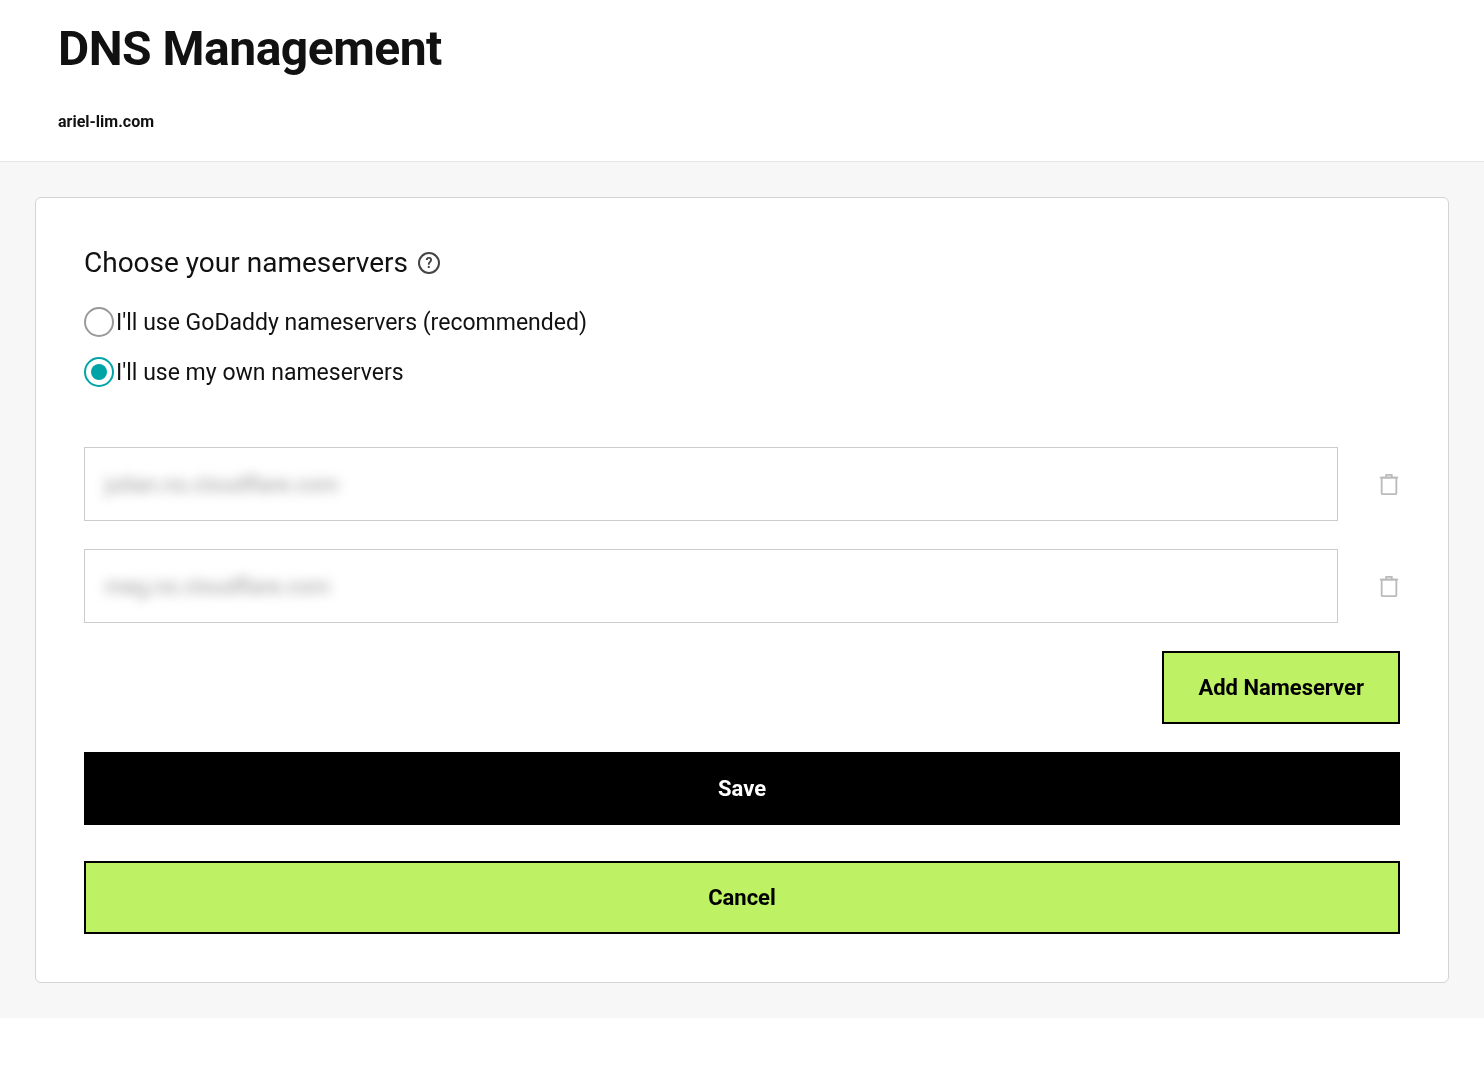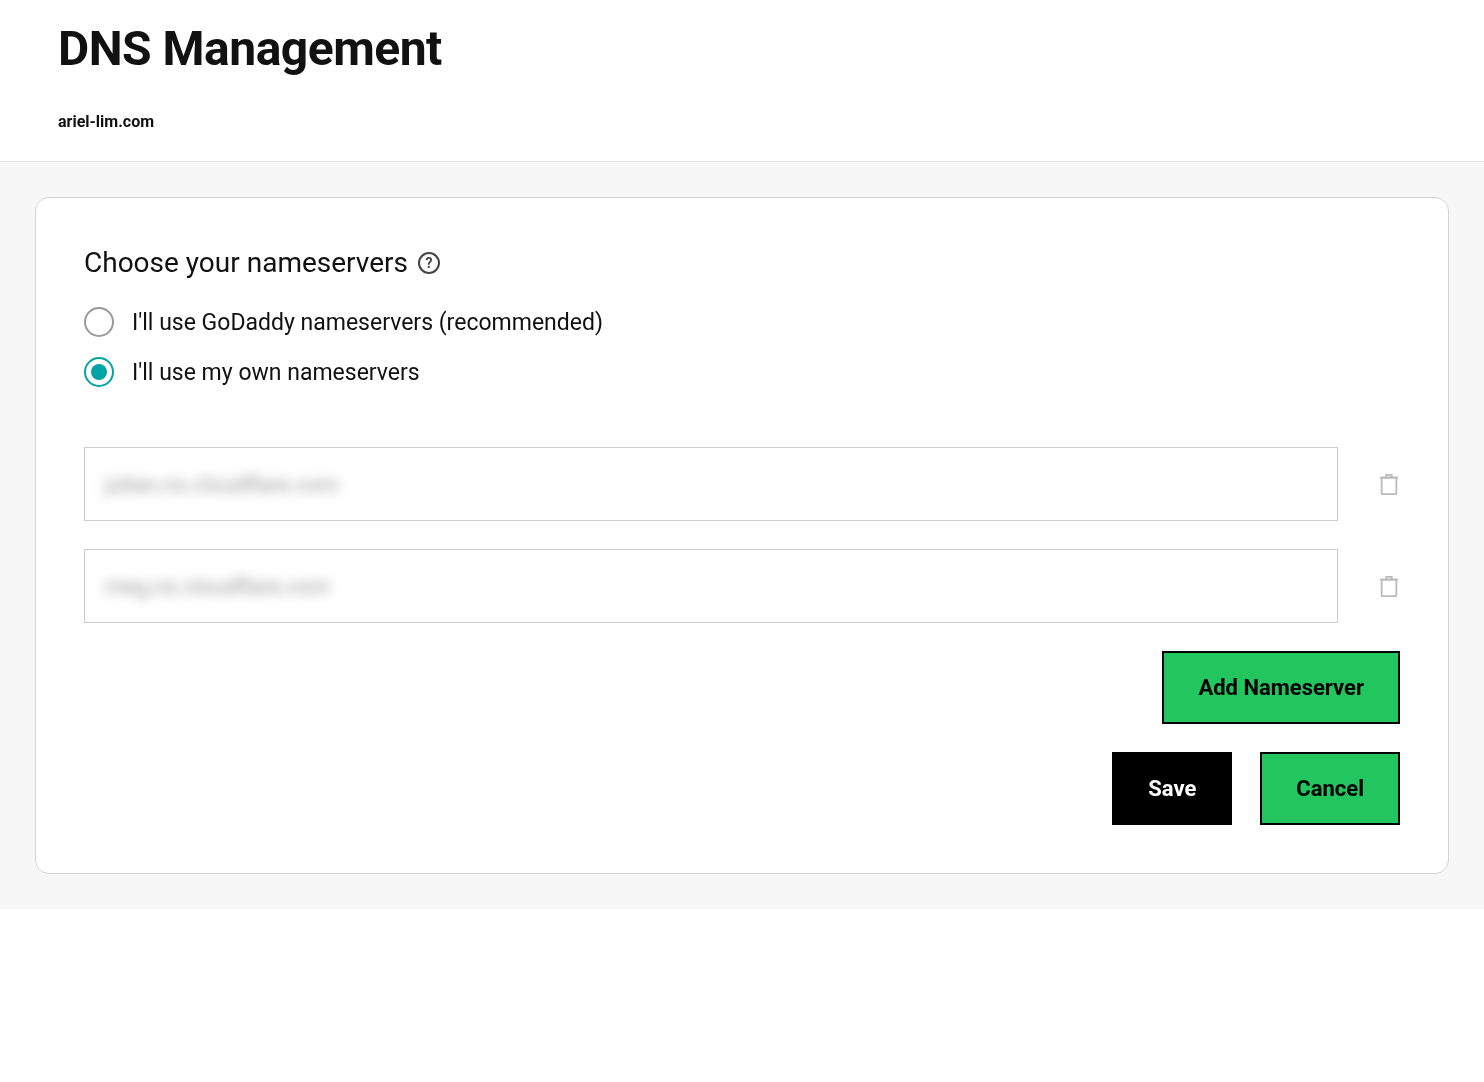--- a/index.html
+++ b/index.html
@@ -26,21 +26,21 @@
       font-size: 16px;
       font-weight: 700;
     }
     .content-area {
       background: #f7f7f7;
       padding: 35px 35px 35px 35px;
     }
     .card {
       background: #fff;
       border: 1px solid #d4d4d4;
-      border-radius: 14px;
+      border-radius: 6px;
       padding: 48px 48px 48px 48px;
     }
     .section-title-row {
       display: flex;
       align-items: center;
       gap: 10px;
       margin-bottom: 28px;
     }
     .section-title {
       font-size: 28px;
@@ -60,21 +60,21 @@
     }
     .radio-group {
       display: flex;
       flex-direction: column;
       gap: 20px;
       margin-bottom: 60px;
     }
     .radio-option {
       display: flex;
       align-items: center;
-      gap: 18px;
+      gap: 2px;
       cursor: pointer;
     }
     .radio-circle {
       width: 30px;
       height: 30px;
       border-radius: 50%;
       border: 2px solid #999;
       display: flex;
       align-items: center;
       justify-content: center;
@@ -122,28 +122,29 @@
     }
     .button-row-1 {
       display: flex;
       justify-content: flex-end;
       margin-top: 20px;
       margin-bottom: 28px;
     }
     .button-row-2 {
       display: flex;
       justify-content: flex-end;
-      gap: 28px;
+      gap: 36px;
+      flex-direction: column;
     }
     .btn {
       font-size: 22px;
       font-weight: 700;
       padding: 22px 34px;
       border: 2px solid #000;
-      background: #22c55e;
+      background: #bef264;
       cursor: pointer;
       font-family: inherit;
     }
     .btn-primary {
       background: #000;
       color: #fff;
     }
   </style>
 </head>
 <body>

